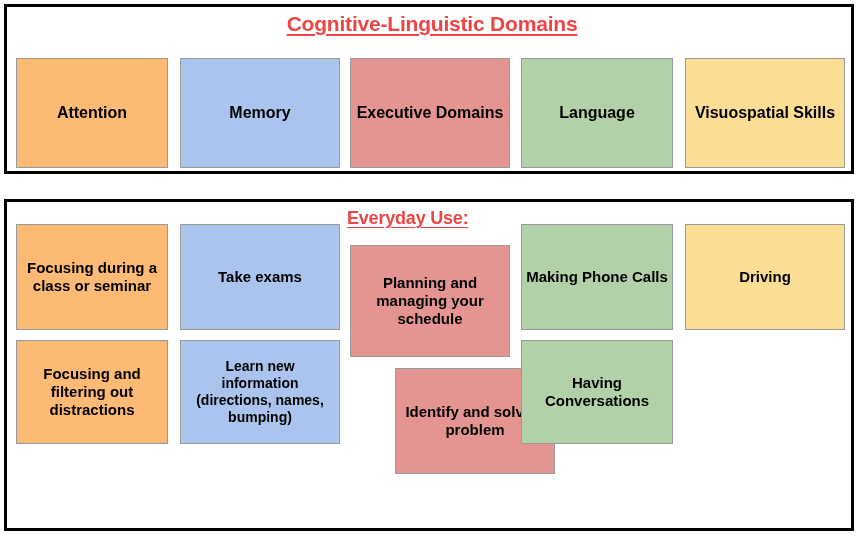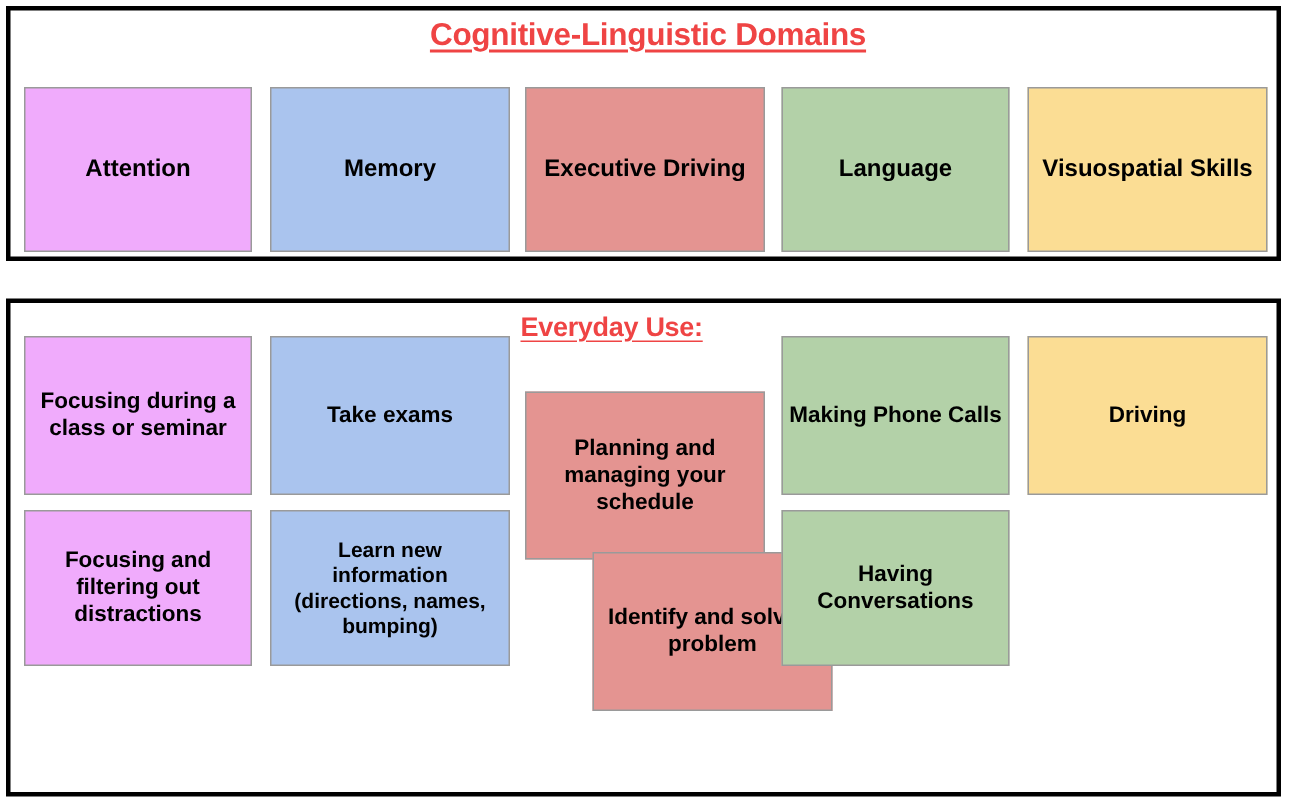--- a/index.html
+++ b/index.html
@@ -76,21 +76,21 @@
     text-align: center;
     font-weight: bold;
     color: #000000;
     line-height: 1.22;
     padding: 2px 4px;
     overflow: hidden;
   }
   .box-label { display: block; }
 
   
-  .c-orange { background: #f0abfc; }
+  .c-orange { background: #fdba74; }
   .c-blue   { background: #aac4ee; }
   .c-red    { background: #e49491; }
   .c-green  { background: #b3d1a8; }
   .c-yellow { background: #fbdd94; }
 
   
   .domain-box { top: 58px; height: 110px; font-size: 16px; }
   .domain-0 { left: 16px;  width: 152px; }
   .domain-1 { left: 180px; width: 160px; }
   .domain-2 { left: 350px; width: 160px; }
@@ -102,21 +102,21 @@
   .use-c1 { left: 180px; width: 160px; }
   .use-c2 { left: 350px; width: 160px; }
   .use-c3 { left: 521px; width: 152px; }
   .use-c4 { left: 685px; width: 160px; }
 
   
   .use-r0 { top: 224px; height: 106px; }
   
   .use-r1 { top: 340px; height: 104px; }
   
-  .use-r0.offset-red { top: 261px; height: 112px; }
+  .use-r0.offset-red { top: 245px; height: 112px; }
   .use-r1.offset-red { top: 368px; height: 106px; margin-left: 45px; }
 
   .use-box { font-size: 15px; }
   .use-box.small { font-size: 14px; }
 </style>
 </head>
 <body>
 
 <div class="page">
 
@@ -125,21 +125,21 @@
 
   <div class="heading heading-domains">Cognitive-Linguistic Domains</div>
 
   <div class="box domain-box domain-0 c-orange">
     <span class="box-label">Attention</span>
   </div>
   <div class="box domain-box domain-1 c-blue">
     <span class="box-label">Memory</span>
   </div>
   <div class="box domain-box domain-2 c-red">
-    <span class="box-label">Executive Driving</span>
+    <span class="box-label">Executive Domains</span>
   </div>
   <div class="box domain-box domain-3 c-green">
     <span class="box-label">Language</span>
   </div>
   <div class="box domain-box domain-4 c-yellow">
     <span class="box-label">Visuospatial Skills</span>
   </div>
 
   <div class="panel panel-bottom">
   </div>

